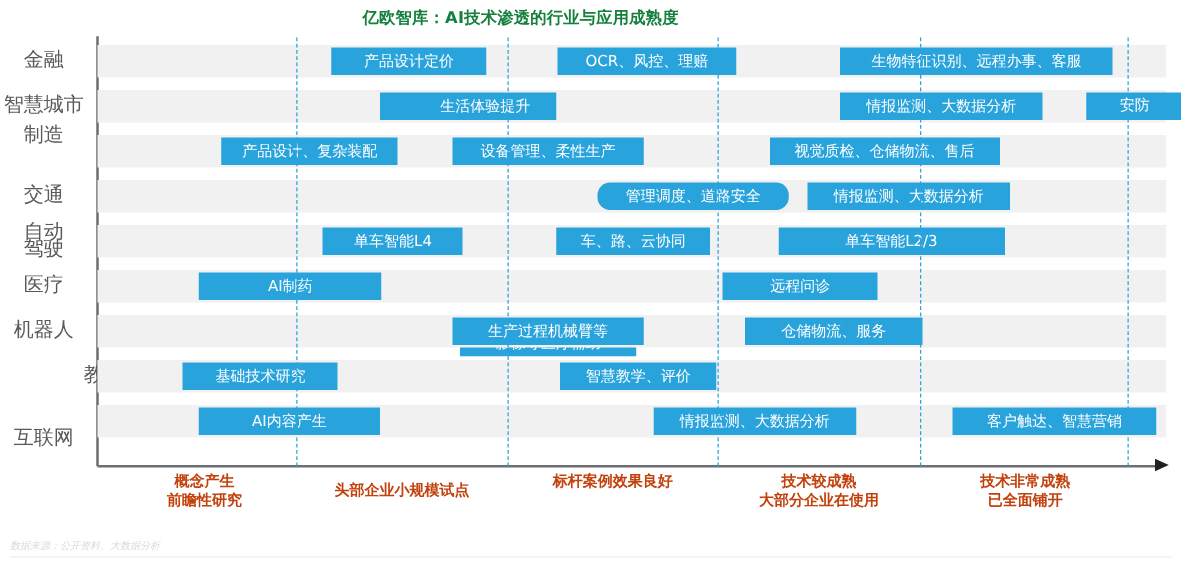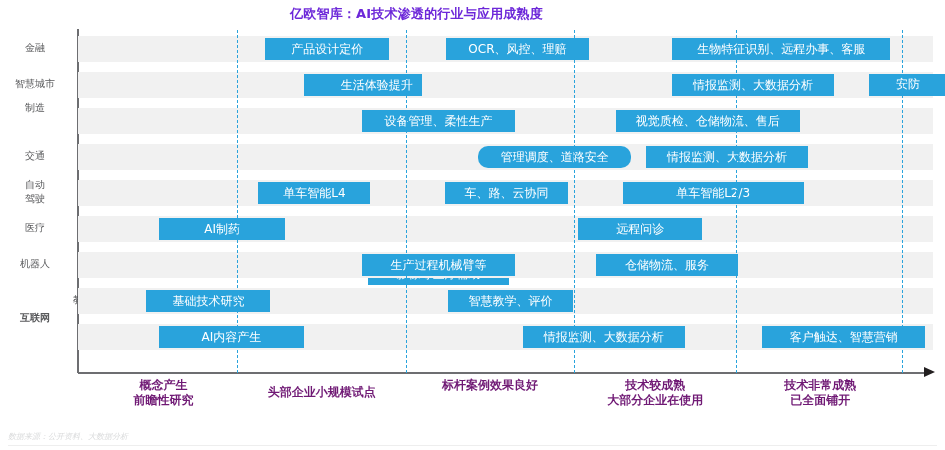--- a/index.html
+++ b/index.html
@@ -3,21 +3,21 @@
 <meta charset="utf-8">
 <style>
   html,body{margin:0;padding:0;}
   body{
     width:945px;height:450px;background:#ffffff;
     font-family:"DejaVu Sans","Liberation Sans",sans-serif;
     position:relative;overflow:hidden;
   }
   #chart-title{
     position:absolute;top:5px;left:0;width:833px;
-    text-align:center;font-size:13px;font-weight:bold;color:#6d28d9;
+    text-align:center;font-size:13px;font-weight:bold;color:#15803d;
     letter-spacing:0.2px;
   }
   #plot{
     position:absolute;left:78px;top:30px;width:855px;height:342px;
   }
   #yaxis-line{
     position:absolute;left:77px;top:29px;width:2px;height:344px;
     background:#6d6e71;
   }
   #xaxis-line{
@@ -28,35 +28,35 @@
     position:absolute;left:924px;top:367px;width:0;height:0;
     border-left:11px solid #231f20;
     border-top:5px solid transparent;
     border-bottom:5px solid transparent;
   }
   .row-band{
     position:absolute;left:0;width:855px;height:26px;background:#f1f1f1;
   }
   .row-label{
     position:absolute;left:0;width:70px;text-align:center;
-    font-size:10px;color:#58595b;line-height:14px;
+    font-size:16px;color:#58595b;line-height:14px;
   }
   .gridline{
     position:absolute;top:30px;width:0;height:343px;
     border-left:1.4px dashed #29a3dc;
   }
   .bar{
     position:absolute;height:22px;background:#29a3dc;
     color:#ffffff;font-size:12px;line-height:22px;
     text-align:center;white-space:nowrap;
     box-sizing:border-box;
   }
   .xcat{
     position:absolute;text-align:center;font-size:12px;
-    color:#701a75;line-height:15px;font-weight:bold;
+    color:#c2410c;line-height:15px;font-weight:bold;
   }
   #footer{
     position:absolute;left:8px;bottom:8px;font-size:8px;color:#d9dadb;
     font-style:italic;
   }
   #footer-rule{
     position:absolute;left:8px;bottom:4px;width:929px;height:1px;
     background:#eeeeee;
   }
 </style>
@@ -88,45 +88,46 @@
     </div>
     <div class="row-label" style="top: 221px;">
       <div>医疗</div>
     </div>
     <div class="row-label" style="top: 257px;">
       <div>机器人</div>
     </div>
     <div class="row-label" style="top: 293px; margin-left: 48px;">
       <div>教育</div>
     </div>
-    <div class="row-label" style="top: 311px; font-weight: bold;">
+    <div class="row-label" style="top: 343px;">
       <div>互联网</div>
     </div>
   </div>
 <div id="plot">
     <div class="row-band" style="top: 6px;"></div>
     <div class="bar" style="left: 187.245px; width: 123.975px; top: 8px;">产品设计定价</div>
     <div class="bar" style="left: 367.65px; width: 143.64px; top: 8px;">OCR、风控、理赔</div>
     <div class="bar" style="left: 594.225px; width: 218.025px; top: 8px;">生物特征识别、远程办事、客服</div>
     <div class="row-band" style="top: 42px;"></div>
-    <div class="bar" style="left: 225.72px; width: 118px; top: 44px; padding-left: 28px;">生活体验提升</div>
+    <div class="bar" style="left: 225.72px; width: 141px; top: 44px; padding-left: 28px;">生活体验提升</div>
     <div class="bar" style="left: 594.225px; width: 161.595px; top: 44px;">情报监测、大数据分析</div>
     <div class="bar" style="left: 791px; width: 77.805px; top: 44px; font-family: Liberation Mono, monospace;">安防</div>
     <div class="row-band" style="top: 78px;"></div>
+    <div class="bar" style="left: 99.18px; width: 141.075px; top: 80px;">产品设计、复杂装配</div>
     <div class="bar" style="left: 283.86px; width: 153.045px; top: 80px;">设备管理、柔性生产</div>
     <div class="bar" style="left: 537.795px; width: 183.825px; top: 80px;">视觉质检、仓储物流、售后</div>
     <div class="row-band" style="top: 114px;"></div>
     <div class="bar" style="left: 400.14px; width: 153.045px; top: 116px; border-radius: 10px;">管理调度、道路安全</div>
     <div class="bar" style="left: 567.72px; width: 162.45px; top: 116px;">情报监测、大数据分析</div>
     <div class="row-band" style="top: 150px;"></div>
     <div class="bar" style="left: 180.405px; width: 112.005px; top: 152px;">单车智能L4</div>
     <div class="bar" style="left: 367px; width: 123.12px; top: 152px;">车、路、云协同</div>
     <div class="bar" style="left: 544.635px; width: 181px; top: 152px;">单车智能L2/3</div>
     <div class="row-band" style="top: 186px;"></div>
-    <div class="bar" style="left: 81.225px; width: 126px; top: 188px;">AI制药</div>
+    <div class="bar" style="left: 81.225px; width: 146px; top: 188px;">AI制药</div>
     <div class="bar" style="left: 290px; width: 141.075px; top: 188px; margin-top: 45px;">影像等医疗辅助</div>
     <div class="bar" style="left: 500.175px; width: 123.975px; top: 188px;">远程问诊</div>
     <div class="row-band" style="top: 222px;"></div>
     <div class="bar" style="left: 283.86px; width: 153.045px; top: 224px;">生产过程机械臂等</div>
     <div class="bar" style="left: 518.13px; width: 141.93px; top: 224px;">仓储物流、服务</div>
     <div class="row-band" style="top: 258px;"></div>
     <div class="bar" style="left: 68.4px; width: 123.975px; top: 260px;">基础技术研究</div>
     <div class="bar" style="left: 370.215px; width: 124.83px; top: 260px;">智慧教学、评价</div>
     <div class="row-band" style="top: 294px;"></div>
     <div class="bar" style="left: 81.225px; width: 144.495px; top: 296px;">AI内容产生</div>

